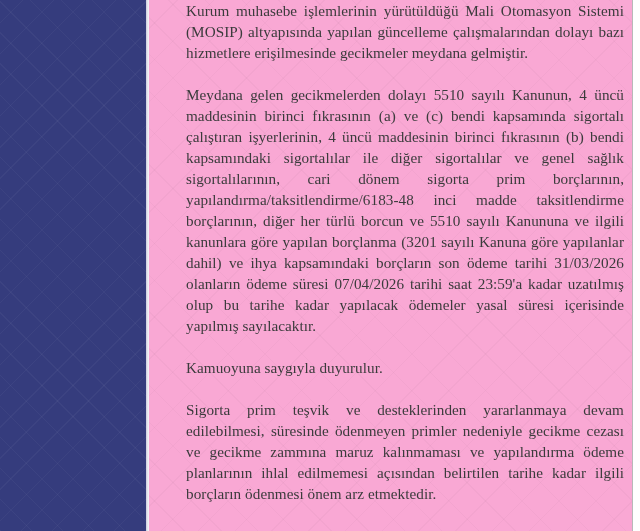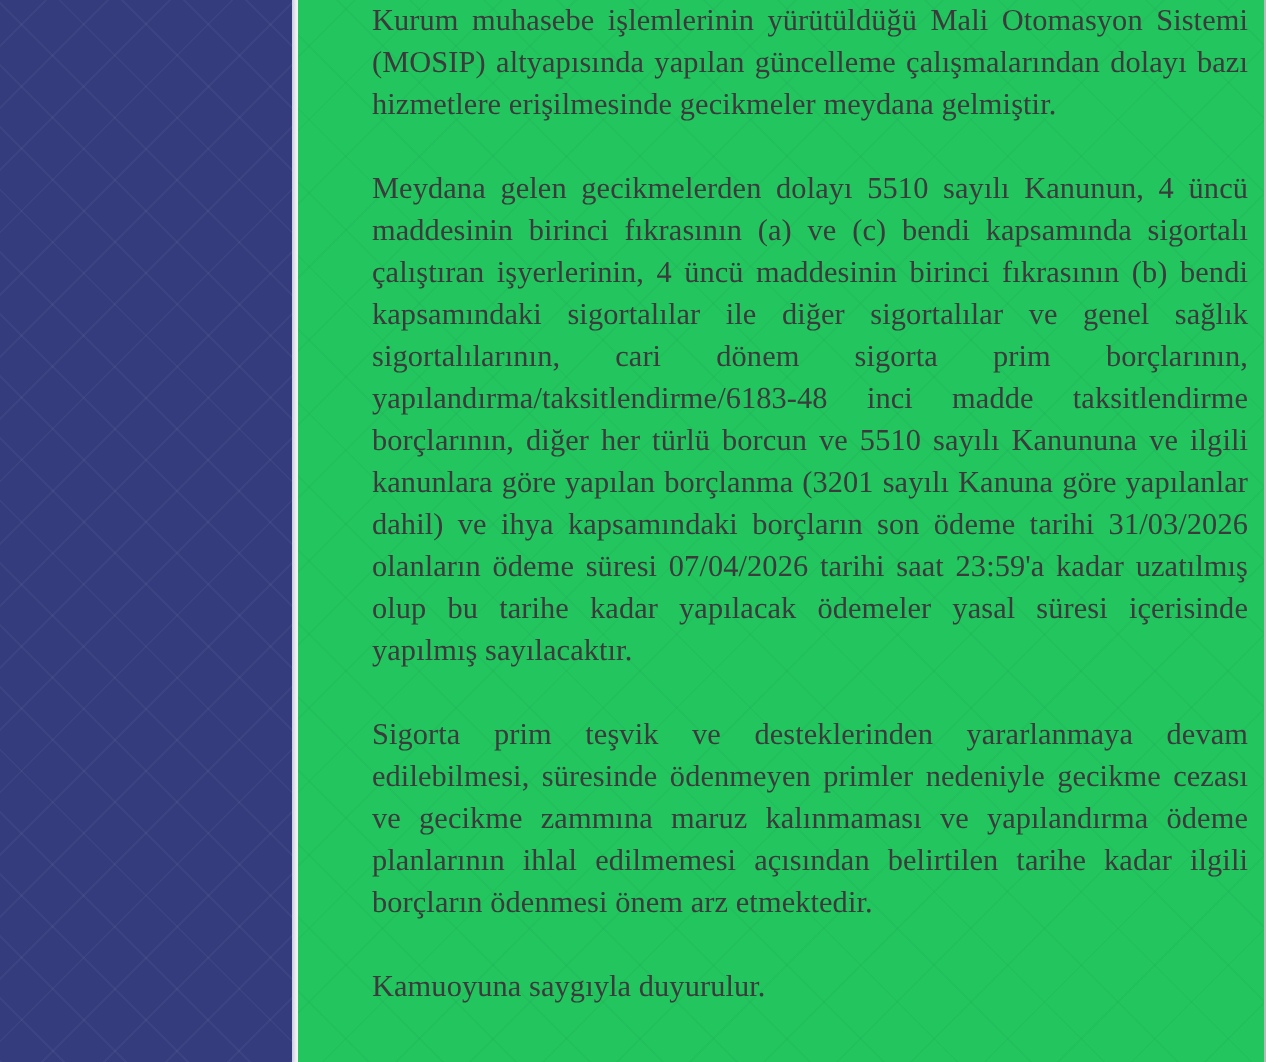--- a/index.html
+++ b/index.html
@@ -11,21 +11,21 @@
     height: 531px;
     overflow: hidden;
     background: #ffffff;
     font-family: "Liberation Serif", "DejaVu Serif", serif;
   }
 
   #page {
     position: relative;
     width: 640px;
     height: 531px;
-    background: #22c55e;
+    background: #f9a8d4;
     box-sizing: border-box;
     overflow: hidden;
   }
 
   
   #watermark {
     position: absolute;
     inset: 0;
     pointer-events: none;
     background-image:
@@ -128,20 +128,20 @@
   <div id="watermark"></div>
 
   <div id="sidebar-band">
     <div class="band-texture"></div>
   </div>
   <div id="band-edge"></div>
 
   <div id="content">
     <p>Kurum muhasebe işlemlerinin yürütüldüğü Mali Otomasyon Sistemi (MOSIP) altyapısında yapılan güncelleme çalışmalarından dolayı bazı hizmetlere erişilmesinde gecikmeler meydana gelmiştir.</p>
     <p>Meydana gelen gecikmelerden dolayı 5510 sayılı Kanunun, 4 üncü maddesinin birinci fıkrasının (a) ve (c) bendi kapsamında sigortalı çalıştıran işyerlerinin, 4 üncü maddesinin birinci fıkrasının (b) bendi kapsamındaki sigortalılar ile diğer sigortalılar ve genel sağlık sigortalılarının, cari dönem sigorta prim borçlarının, yapılandırma/taksitlendirme/6183-48 inci madde taksitlendirme borçlarının, diğer her türlü borcun ve 5510 sayılı Kanununa ve ilgili kanunlara göre yapılan borçlanma (3201 sayılı Kanuna göre yapılanlar dahil) ve ihya kapsamındaki borçların son ödeme tarihi 31/03/2026 olanların ödeme süresi 07/04/2026 tarihi saat 23:59'a kadar uzatılmış olup bu tarihe kadar yapılacak ödemeler yasal süresi içerisinde yapılmış sayılacaktır.</p>
+    <p>Kamuoyuna saygıyla duyurulur.</p>
     <p>Sigorta prim teşvik ve desteklerinden yararlanmaya devam edilebilmesi, süresinde ödenmeyen primler nedeniyle gecikme cezası ve gecikme zammına maruz kalınmaması ve yapılandırma ödeme planlarının ihlal edilmemesi açısından belirtilen tarihe kadar ilgili borçların ödenmesi önem arz etmektedir.</p>
-    <p>Kamuoyuna saygıyla duyurulur.</p>
   </div>
 
   <div id="right-gutter"></div>
   <div id="right-rule"></div>
 
 </div>
 
 </body></html>

